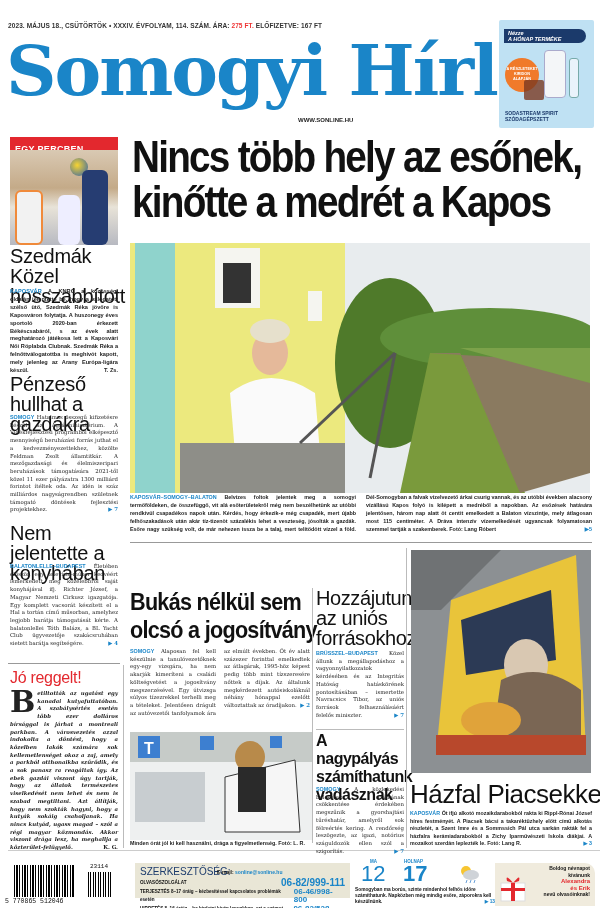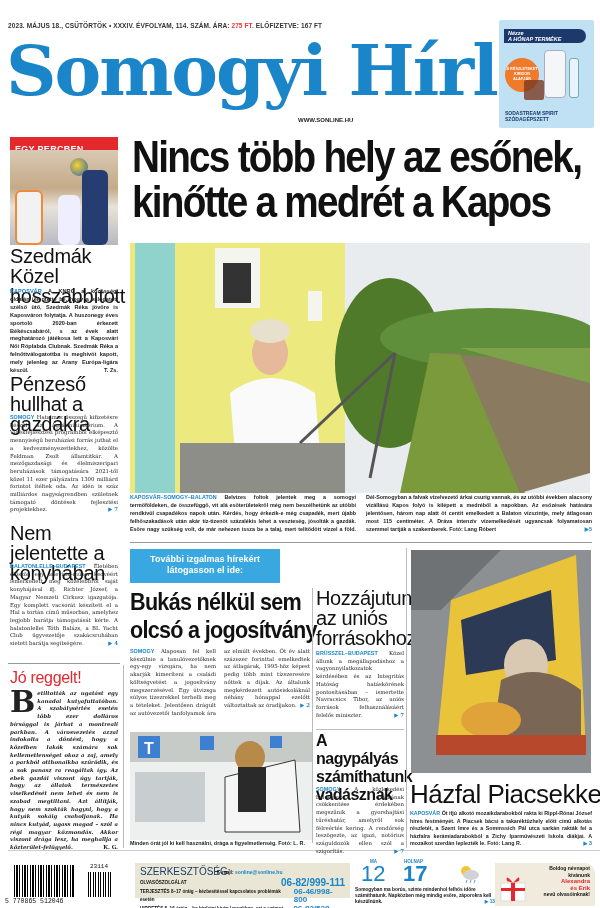--- a/index.html
+++ b/index.html
@@ -133,21 +133,20 @@
   </svg>
 </div>
 <div class="abs caption">
   <span class="kicker">KAPOSVÁR–SOMOGY–BALATON</span>
   <span>Belvízes foltok jelentek meg a somogyi termőföldeken, de összefüggő, vit alá esőterületekről még nem beszélhetünk az utóbbi rendkívül csapadékos napok után. Kérdés, hogy érkezik-e még csapadék, mert újabb felhőszakadások után akár tíz-tizenöt százalékis lehet a veszteség, jósolták a gazdák. Esőre nagy szükség volt, de már nehezen issza be a talaj, mert telítődött víz­zel a föld. Dél-Somogyban a falvak vízelvezető árkai csurig vannak, és az utóbbi években alacsony vízállású Kapos folyó is kilépett a medréből a napokban. Az esőzések hatására jelentősen, három nap alatt öt centit emelkedett a Balaton vízszintje, mely átlagosan most 115 centiméter. A Dráva intenzív vízemelkedését ugyancsak folyamatosan szemmel tartják a szakemberek. Fotó: Lang Róbert</span>
   <span class="arrow">▶<span>5</span></span>
 </div>
 <div class="abs hline" style="left:130px;top:542px;width:462px;background:#999"></div>
 
 <div class="abs banner">
-  <div class="blue"><span>További izgalmas hírekért</span><br><span>látogasson el ide:</span></div>
 </div>
 
 <div class="abs bukas">
   <div>Bukás nélkül sem</div>
   <div>olcsó a jogosítvány</div>
 </div>
 <div class="abs serif6" style="left:130px;top:648px;width:180px;column-count:2;column-gap:8px">
   <span class="kicker" style="font-size:5.4px">SOMOGY</span>
   <span>Alaposan fel kell készülnie a tanulóvezetőknek egy-egy vizsgára, ha nem akarják kimeríteni a családi költségvetést a jogosítvány megszerzésével. Egy útvizsga súlyos tízezrekkel terhelli meg a tételeket. Jelentősen drágult az autóvezetői tanfolyamok ára az elmúlt években. Öt év alatt százezer forinttal emelkedtek az átlagárak, 1995-höz képest pedig több mint tízszeresére nőttek a díjak. Az általunk megkérdezett autósiskoláknál néhány hónappal ezelőtt változtattak az óradíjakon.</span>
   <span class="arrow">▶ <span>2</span></span>

